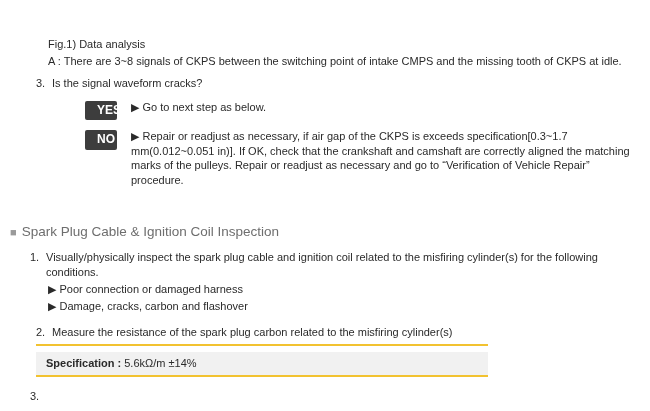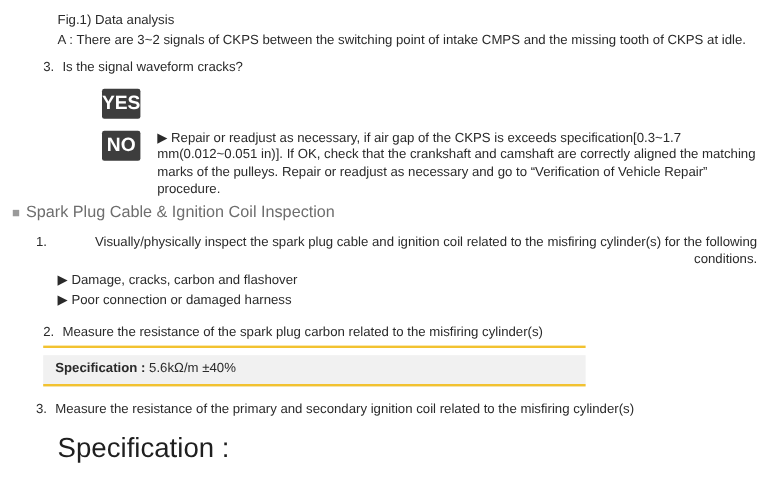--- a/index.html
+++ b/index.html
@@ -5,38 +5,38 @@
   * { margin: 0; padding: 0; box-sizing: border-box; }
   html, body { background: #ffffff; }
   body {
     width: 650px; height: 411px; overflow: hidden;
     font-family: "Liberation Sans", sans-serif;
     font-size: 11px; color: #2a2a2a; line-height: 1.32;
   }
   .page { padding-top: 10px; }
 
   .fig-block { margin-left: 48px; }
-  .fig-title { margin-bottom: 2px; }
+  .fig-title { margin-bottom: 2px; margin-top: 27px; }
 
   .q-row { margin-left: 36px; margin-top: 8px; display: flex; }
   .num { width: 12px; flex: 0 0 auto; margin-right: 4px; }
 
   .answer-row { margin-left: 85px; margin-top: 9px; display: flex; align-items: flex-start; }
   .badge {
-    background: #3d3d3d; color: #ffffff; font-weight: bold; font-size: 16px;
-    padding: 2px 0; width: 32px; text-align: center; border-radius: 2px;
+    background: #3d3d3d; color: #ffffff; font-weight: bold; font-size: 12px;
+    padding: 2px 12px; width: 32px; text-align: center; border-radius: 2px;
     flex: 0 0 auto; margin-top: 1px;
   }
   .answer-text { margin-left: 14px; max-width: 505px; }
 
-  .section-header { margin-top: 2px; margin-left: 10px; font-size: 13.5px; color: #6e6e6e; }
+  .section-header { margin-top: 36px; margin-left: 10px; font-size: 13.5px; color: #6e6e6e; }
   .section-header .bullet { color: #9a9a9a; margin-right: 5px; font-size: 11px; }
 
   .step { margin-left: 30px; margin-top: 9px; display: flex; }
-  .step .step-text { max-width: 585px; text-align: right; }
+  .step .step-text { max-width: 585px; }
 
   .bullet-list { margin-left: 48px; margin-top: 3px; }
   .bullet-list div { margin-top: 2px; }
 
   .underline-gold { border-bottom: 2px solid #f2c230; }
   .step-2-wrap { margin-left: 36px; margin-top: 12px; width: 452px; padding-bottom: 4px; }
   .step-2-wrap .inner { display: flex; }
 
   .spec-strip {
     margin-left: 36px; margin-top: 6px; width: 452px;
@@ -48,62 +48,62 @@
 
   .spec-heading { margin-left: 48px; margin-top: 10px; font-size: 23px; color: #1f1f1f; }
 </style>
 </head>
 <body>
 
 <div class="page">
 
   <div class="fig-block">
     <div class="fig-title">Fig.1) Data analysis</div>
-    <div>A : There are 3~2 signals of CKPS between the switching point of intake CMPS and the missing tooth of CKPS at idle.</div>
+    <div>A : There are 3~8 signals of CKPS between the switching point of intake CMPS and the missing tooth of CKPS at idle.</div>
   </div>
 
   <div class="q-row">
     <span class="num">3.</span>
     <span>Is the signal waveform cracks?</span>
   </div>
 
   <div class="answer-row">
     <span class="badge">YES</span>
+    <div class="answer-text">▶ Go to next step as below.</div>
   </div>
 
   <div class="answer-row">
     <span class="badge">NO</span>
     <div class="answer-text">▶ Repair or readjust as necessary, if air gap of the CKPS is exceeds specification[0.3~1.7 mm(0.012~0.051 in)]. If OK, check that the crankshaft and camshaft are correctly aligned the matching marks of the pulleys. Repair or readjust as necessary and go to “Verification of Vehicle Repair” procedure.</div>
   </div>
 
   <div class="section-header">
     <span class="bullet">■</span><span>Spark Plug Cable &amp; Ignition Coil Inspection</span>
   </div>
 
   <div class="step">
     <span class="num">1.</span>
     <span class="step-text">Visually/physically inspect the spark plug cable and ignition coil related to the misfiring cylinder(s) for the following conditions.</span>
   </div>
 
   <div class="bullet-list">
+    <div>▶ Poor connection or damaged harness</div>
     <div>▶ Damage, cracks, carbon and flashover</div>
-    <div>▶ Poor connection or damaged harness</div>
   </div>
 
   <div class="step-2-wrap underline-gold">
     <div class="inner">
       <span class="num">2.</span>
       <span class="step-text">Measure the resistance of the spark plug carbon related to the misfiring cylinder(s)</span>
     </div>
   </div>
 
   <div class="spec-strip underline-gold">
-    <span class="spec-label">Specification :</span><span> 5.6kΩ/m ±40%</span>
+    <span class="spec-label">Specification :</span><span> 5.6kΩ/m ±14%</span>
   </div>
 
   <div class="step step-3-wrap">
     <span class="num">3.</span>
-    <span class="step-text">Measure the resistance of the primary and secondary ignition coil related to the misfiring cylinder(s)</span>
   </div>
 
   <div class="spec-heading">Specification :</div>
 
 </div>
 
 </body></html>

